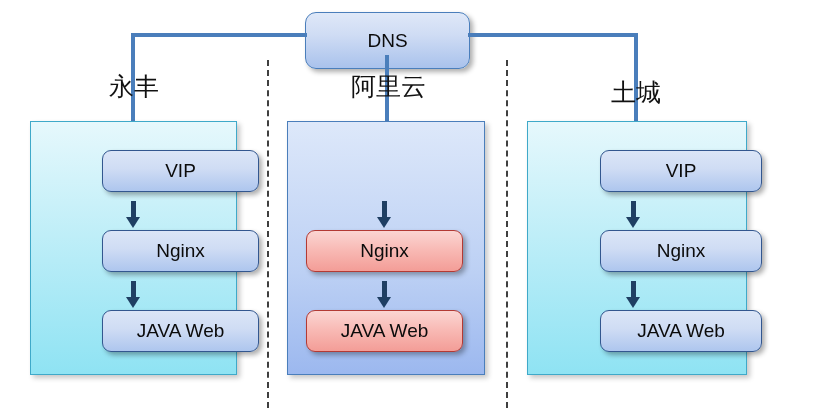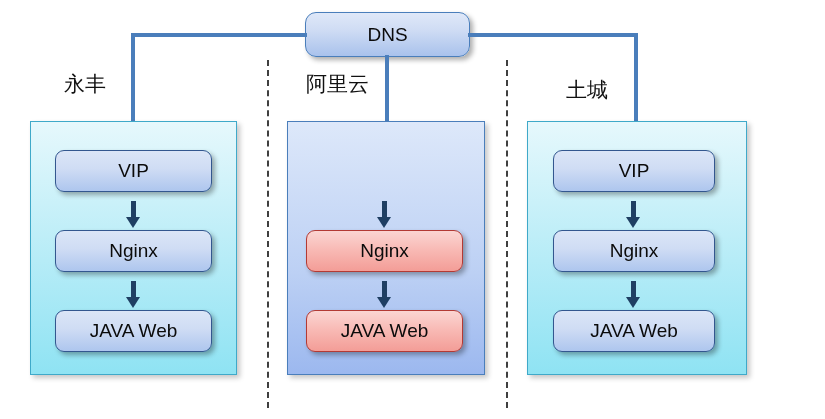--- a/index.html
+++ b/index.html
@@ -55,43 +55,45 @@
     border: 1px solid #3fa9c9;
   }
   .panel-blue {
     background: linear-gradient(to bottom, #dde8fa 0%, #bcd0f4 60%, #9cb8ef 100%);
     border: 1px solid #4a7ebb;
   }
 
   
   .region-label {
     position: absolute;
-    font-size: 21px;
+    font-size: 25px;
     color: #111111;
     font-family: "DejaVu Sans", "Liberation Sans", sans-serif;
     white-space: nowrap;
     line-height: 1;
+    margin-left: 45px;
   }
 
   
   .node {
     position: absolute;
     box-sizing: border-box;
     border-radius: 9px;
     display: flex;
     align-items: center;
     justify-content: center;
     font-size: 19px;
     color: #0b0b0b;
     white-space: nowrap;
     box-shadow: 3px 3px 5px rgba(0,0,0,0.32);
   }
   .node-blue {
     background: linear-gradient(to bottom, #dbe5f7 0%, #cfdcf4 45%, #aec6ee 100%);
     border: 1.5px solid #33578f;
+    margin-left: 47px;
   }
   .node-red {
     background: linear-gradient(to bottom, #fbd5d2 0%, #f8b8b3 50%, #f39d97 100%);
     border: 1.5px solid #b33a34;
   }
   .node-dns {
     background: linear-gradient(to bottom, #dfe8f8 0%, #cfdcf4 40%, #a9c2ec 100%);
     border: 1.5px solid #4a7ebb;
     border-radius: 11px;
   }
@@ -112,21 +114,21 @@
   }
 </style>
 </head>
 <body>
 
 <div id="stage">
 
   <div class="divider" style="left:267px;"></div>
   <div class="divider" style="left:506px;"></div>
 
-  <div class="node node-dns" style="left:305px; top:12px; width:165px; height:45px;">
+  <div class="node node-dns" style="left:305px; top:12px; width:165px; height:57px;">
     <span>DNS</span>
   </div>
 
   <div class="conn conn-h" style="left:131px; top:33px; width:176px;"></div>
   <div class="conn conn-v" style="left:131px; top:33px; height:105px;"></div>
   <div class="arrowhead-down" style="left:124px; top:134px;"></div>
 
   <div class="conn conn-v" style="left:385px; top:55px; height:83px;"></div>
   <div class="arrowhead-down" style="left:378px; top:134px;"></div>
 

